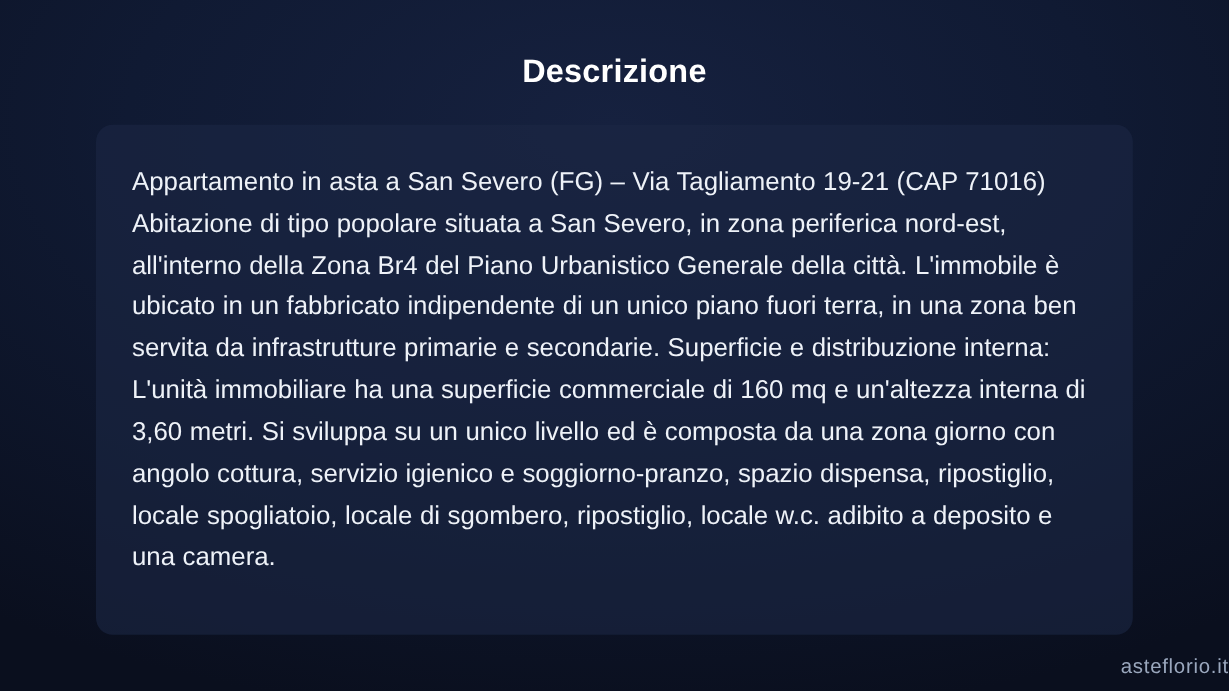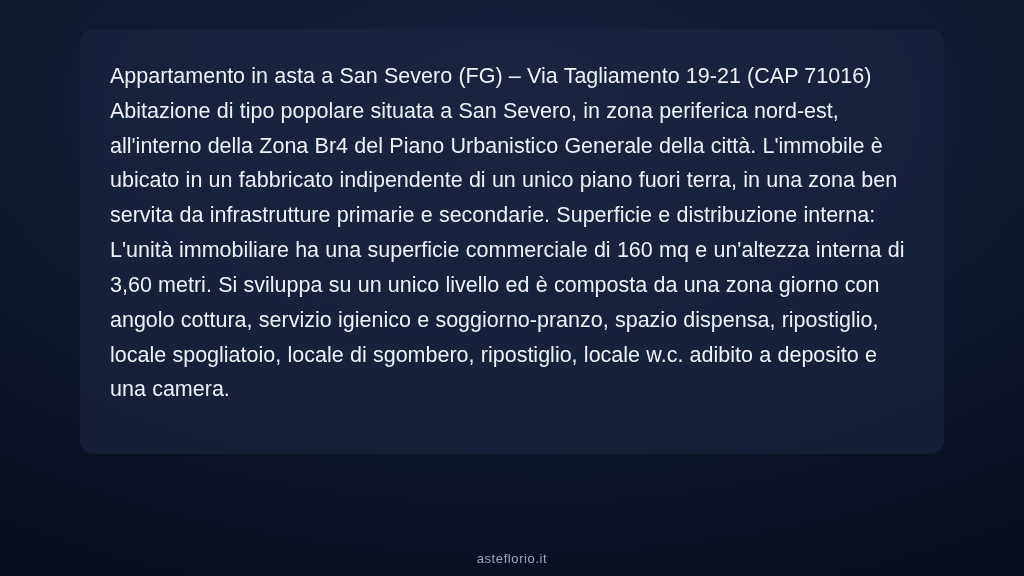--- a/index.html
+++ b/index.html
@@ -43,29 +43,30 @@
     font-size: 21.5px;
     line-height: 1.62;
     text-align: left;
     word-spacing: 0.3px;
   }
   .footer {
     position: absolute;
     bottom: 10px;
     left: 0;
     right: 0;
-    text-align: center;
+    text-align: right;
     color: #9aa7bd;
-    font-size: 13px;
+    font-size: 17px;
     letter-spacing: 0.6px;
   }
 </style>
 </head>
 <body>
 
 <div class="slide">
+  <h1 class="slide-title">Descrizione</h1>
 
   <div class="card">
     <p class="body-text">Appartamento in asta a San Severo (FG) – Via Tagliamento 19-21 (CAP 71016) Abitazione di tipo popolare situata a San Severo, in zona periferica nord-est, all'interno della Zona Br4 del Piano Urbanistico Generale della città. L'immobile è ubicato in un fabbricato indipendente di un unico piano fuori terra, in una zona ben servita da infrastrutture primarie e secondarie. Superficie e distribuzione interna: L'unità immobiliare ha una superficie commerciale di 160 mq e un'altezza interna di 3,60 metri. Si sviluppa su un unico livello ed è composta da una zona giorno con angolo cottura, servizio igienico e soggiorno-pranzo, spazio dispensa, ripostiglio, locale spogliatoio, locale di sgombero, ripostiglio, locale w.c. adibito a deposito e una camera.</p>
   </div>
 
   <div class="footer">asteflorio.it</div>
 </div>
 
 </body></html>

